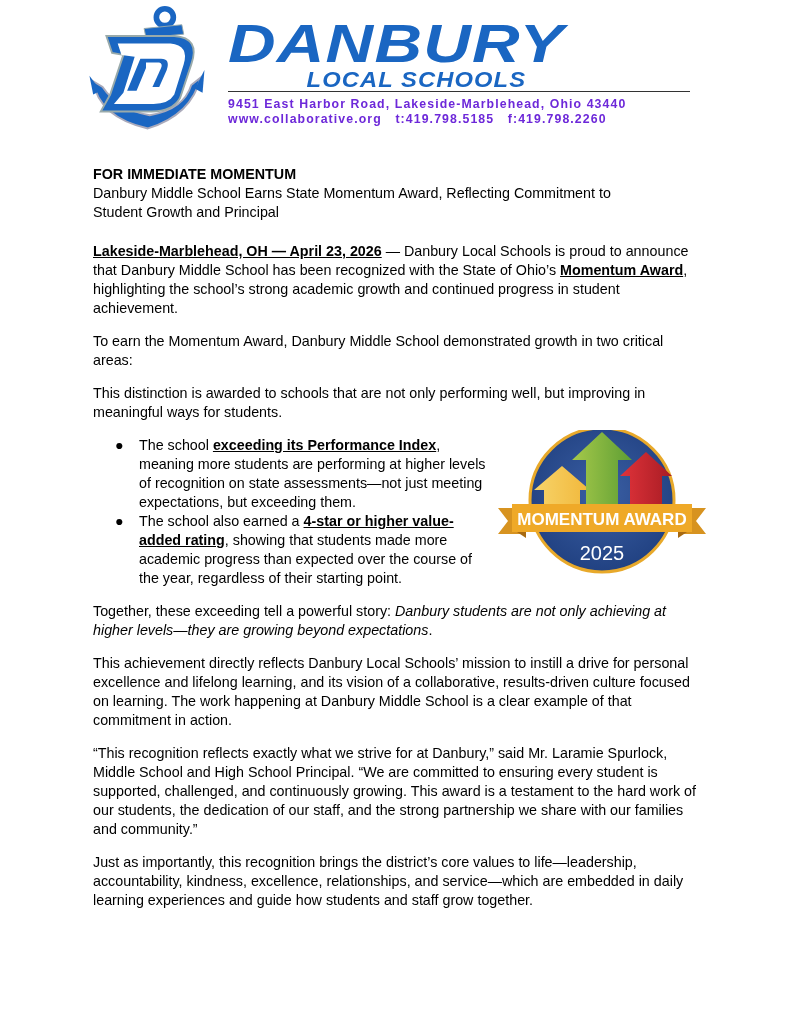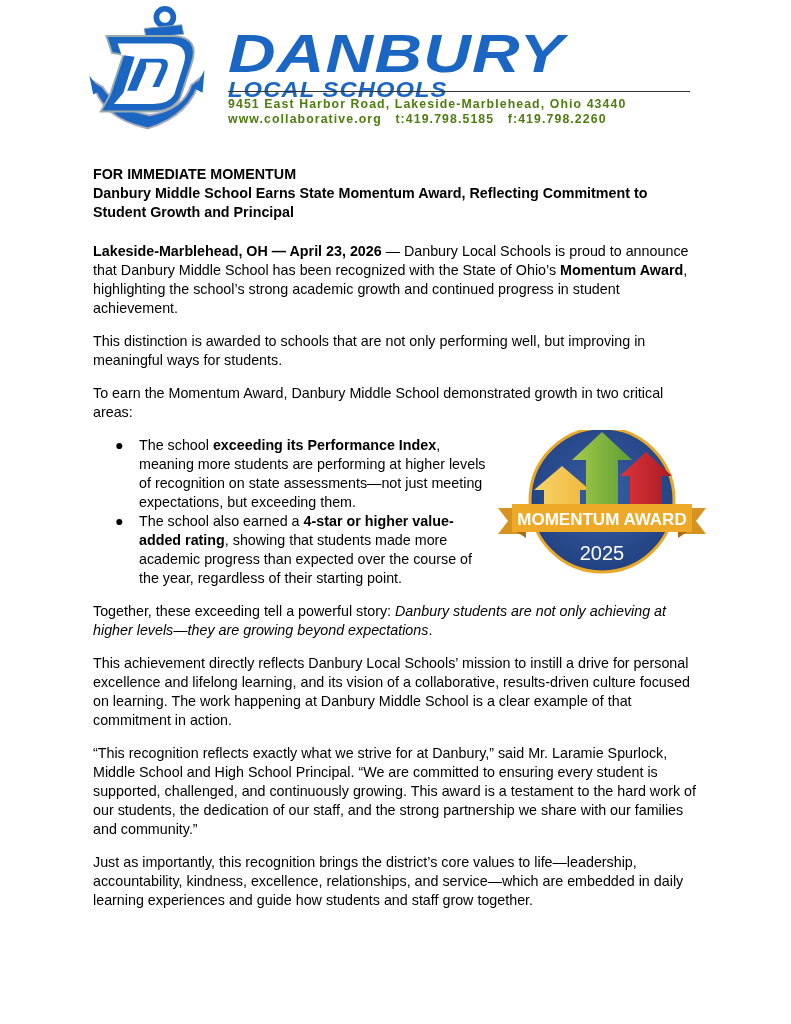--- a/index.html
+++ b/index.html
@@ -2,37 +2,37 @@
 <html><head>
 <meta charset="utf-8">
 <style>
   html, body { margin: 0; padding: 0; background: #ffffff; }
   body { width: 791px; height: 1024px; position: relative; overflow: hidden;
          font-family: "Liberation Sans", sans-serif; color: #000; }
 
   
   .letterhead { position: absolute; left: 80px; top: 4px; width: 620px; height: 132px; }
   .logo { position: absolute; left: 0; top: 0; width: 132px; height: 132px; }
-  .brand { position: absolute; left: 148px; top: 24px; }
+  .brand { position: absolute; left: 148px; top: 14px; text-align: right; }
   .brand-name { font-family: "Liberation Sans", sans-serif; font-weight: 900; font-style: italic;
                 font-size: 54px; line-height: 50px; color: #1a66c2; letter-spacing: 1px;
                 transform: scaleX(1.22); transform-origin: left; }
   .brand-sub { font-family: "Liberation Sans", sans-serif; font-weight: 900; font-style: italic;
                font-size: 22px; line-height: 22px; color: #1a66c2; margin-top: 1px; letter-spacing: 1px;
                transform: scaleX(1.08); transform-origin: left; }
   .rule { position: absolute; left: 148px; top: 87px; width: 462px; height: 1px; background: #333; }
   .addr { position: absolute; left: 148px; top: 93px; font-weight: bold; font-size: 12.3px;
-          line-height: 15px; letter-spacing: 1.1px; color: #4d7c0f; white-space: nowrap; }
+          line-height: 15px; letter-spacing: 1.1px; color: #6d28d9; white-space: nowrap; }
 
   
   .doc { position: absolute; left: 93px; top: 165px; width: 610px; font-size: 14.3px; line-height: 19px; }
   .doc p { margin: 0 0 14px 0; }
   .hdr { font-weight: bold; margin-bottom: 0 !important; }
-  .headline { font-weight: bold; margin-bottom: 20px !important; }
-  .b { font-weight: bold; }
+  .headline { font-weight: normal; margin-bottom: 20px !important; }
+  .b { font-weight: bold; text-decoration: underline; }
   .i { font-style: italic; }
 
   .bullets-wrap { position: relative; height: 152px; margin-bottom: 14px; }
   ul.bullets { margin: 0; padding: 0; list-style: none; position: absolute; left: 22px; top: 0; width: 372px; }
   ul.bullets li { position: relative; padding-left: 24px; }
   ul.bullets li .dot { position: absolute; left: 0; top: 0; }
 
   .badge { position: absolute; left: 405px; top: -6px; width: 208px; height: 144px; }
 </style>
 </head>
@@ -70,22 +70,22 @@
 
 <div class="doc">
   <p class="hdr">FOR IMMEDIATE MOMENTUM</p>
   <p class="headline">
     <span>Danbury Middle School Earns State Momentum Award, Reflecting Commitment to</span><br>
     <span>Student Growth and Principal</span>
   </p>
 
   <p><span class="b">Lakeside-Marblehead, OH — April 23, 2026</span><span> — Danbury Local Schools is proud to announce that Danbury Middle School has been recognized with the State of Ohio’s </span><span class="b">Momentum Award</span><span>, highlighting the school’s strong academic growth and continued progress in student achievement.</span></p>
 
+  <p>To earn the Momentum Award, Danbury Middle School demonstrated growth in two critical areas:</p>
   <p>This distinction is awarded to schools that are not only performing well, but improving in meaningful ways for students.</p>
-  <p>To earn the Momentum Award, Danbury Middle School demonstrated growth in two critical areas:</p>
 
   <div class="bullets-wrap">
     <ul class="bullets">
       <li><span class="dot">●</span><span>The school </span><span class="b">exceeding its Performance Index</span><span>, meaning more students are performing at higher levels of recognition on state assessments—not just meeting expectations, but exceeding them.</span></li>
       <li><span class="dot">●</span><span>The school also earned a </span><span class="b">4-star or higher value-added rating</span><span>, showing that students made more academic progress than expected over the course of the year, regardless of their starting point.</span></li>
     </ul>
 
     <svg class="badge" viewBox="0 0 208 144">
       <defs>
         <radialGradient id="bg" cx="50%" cy="45%" r="60%">

